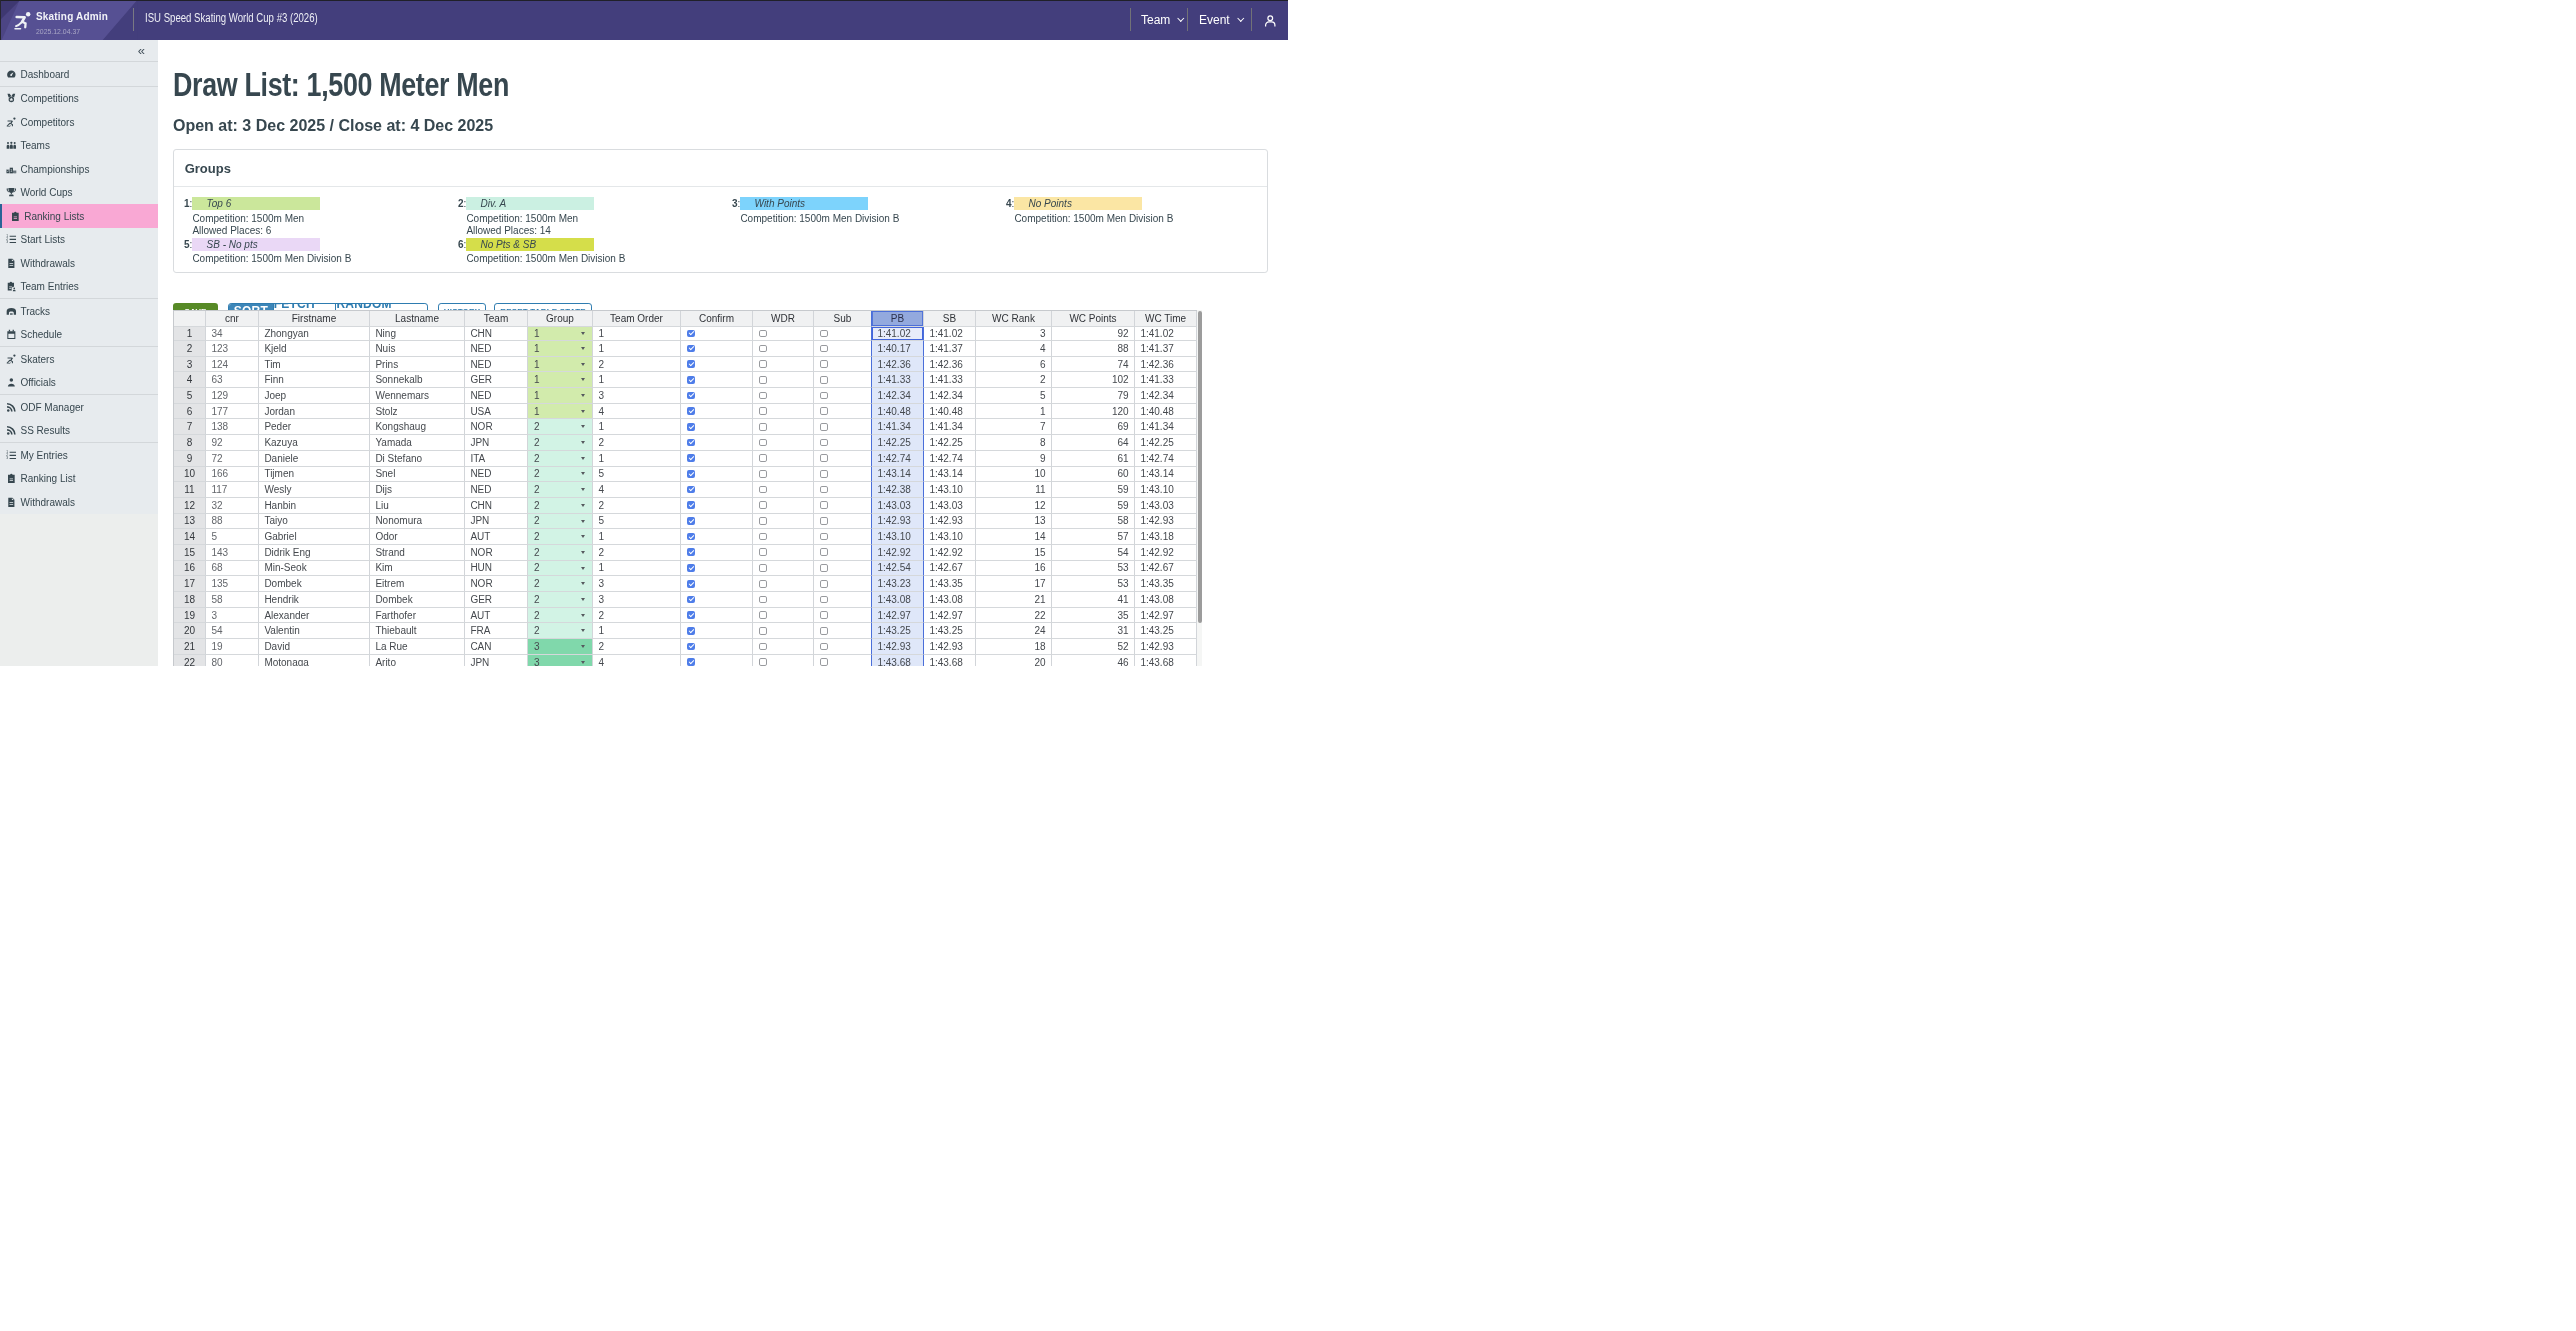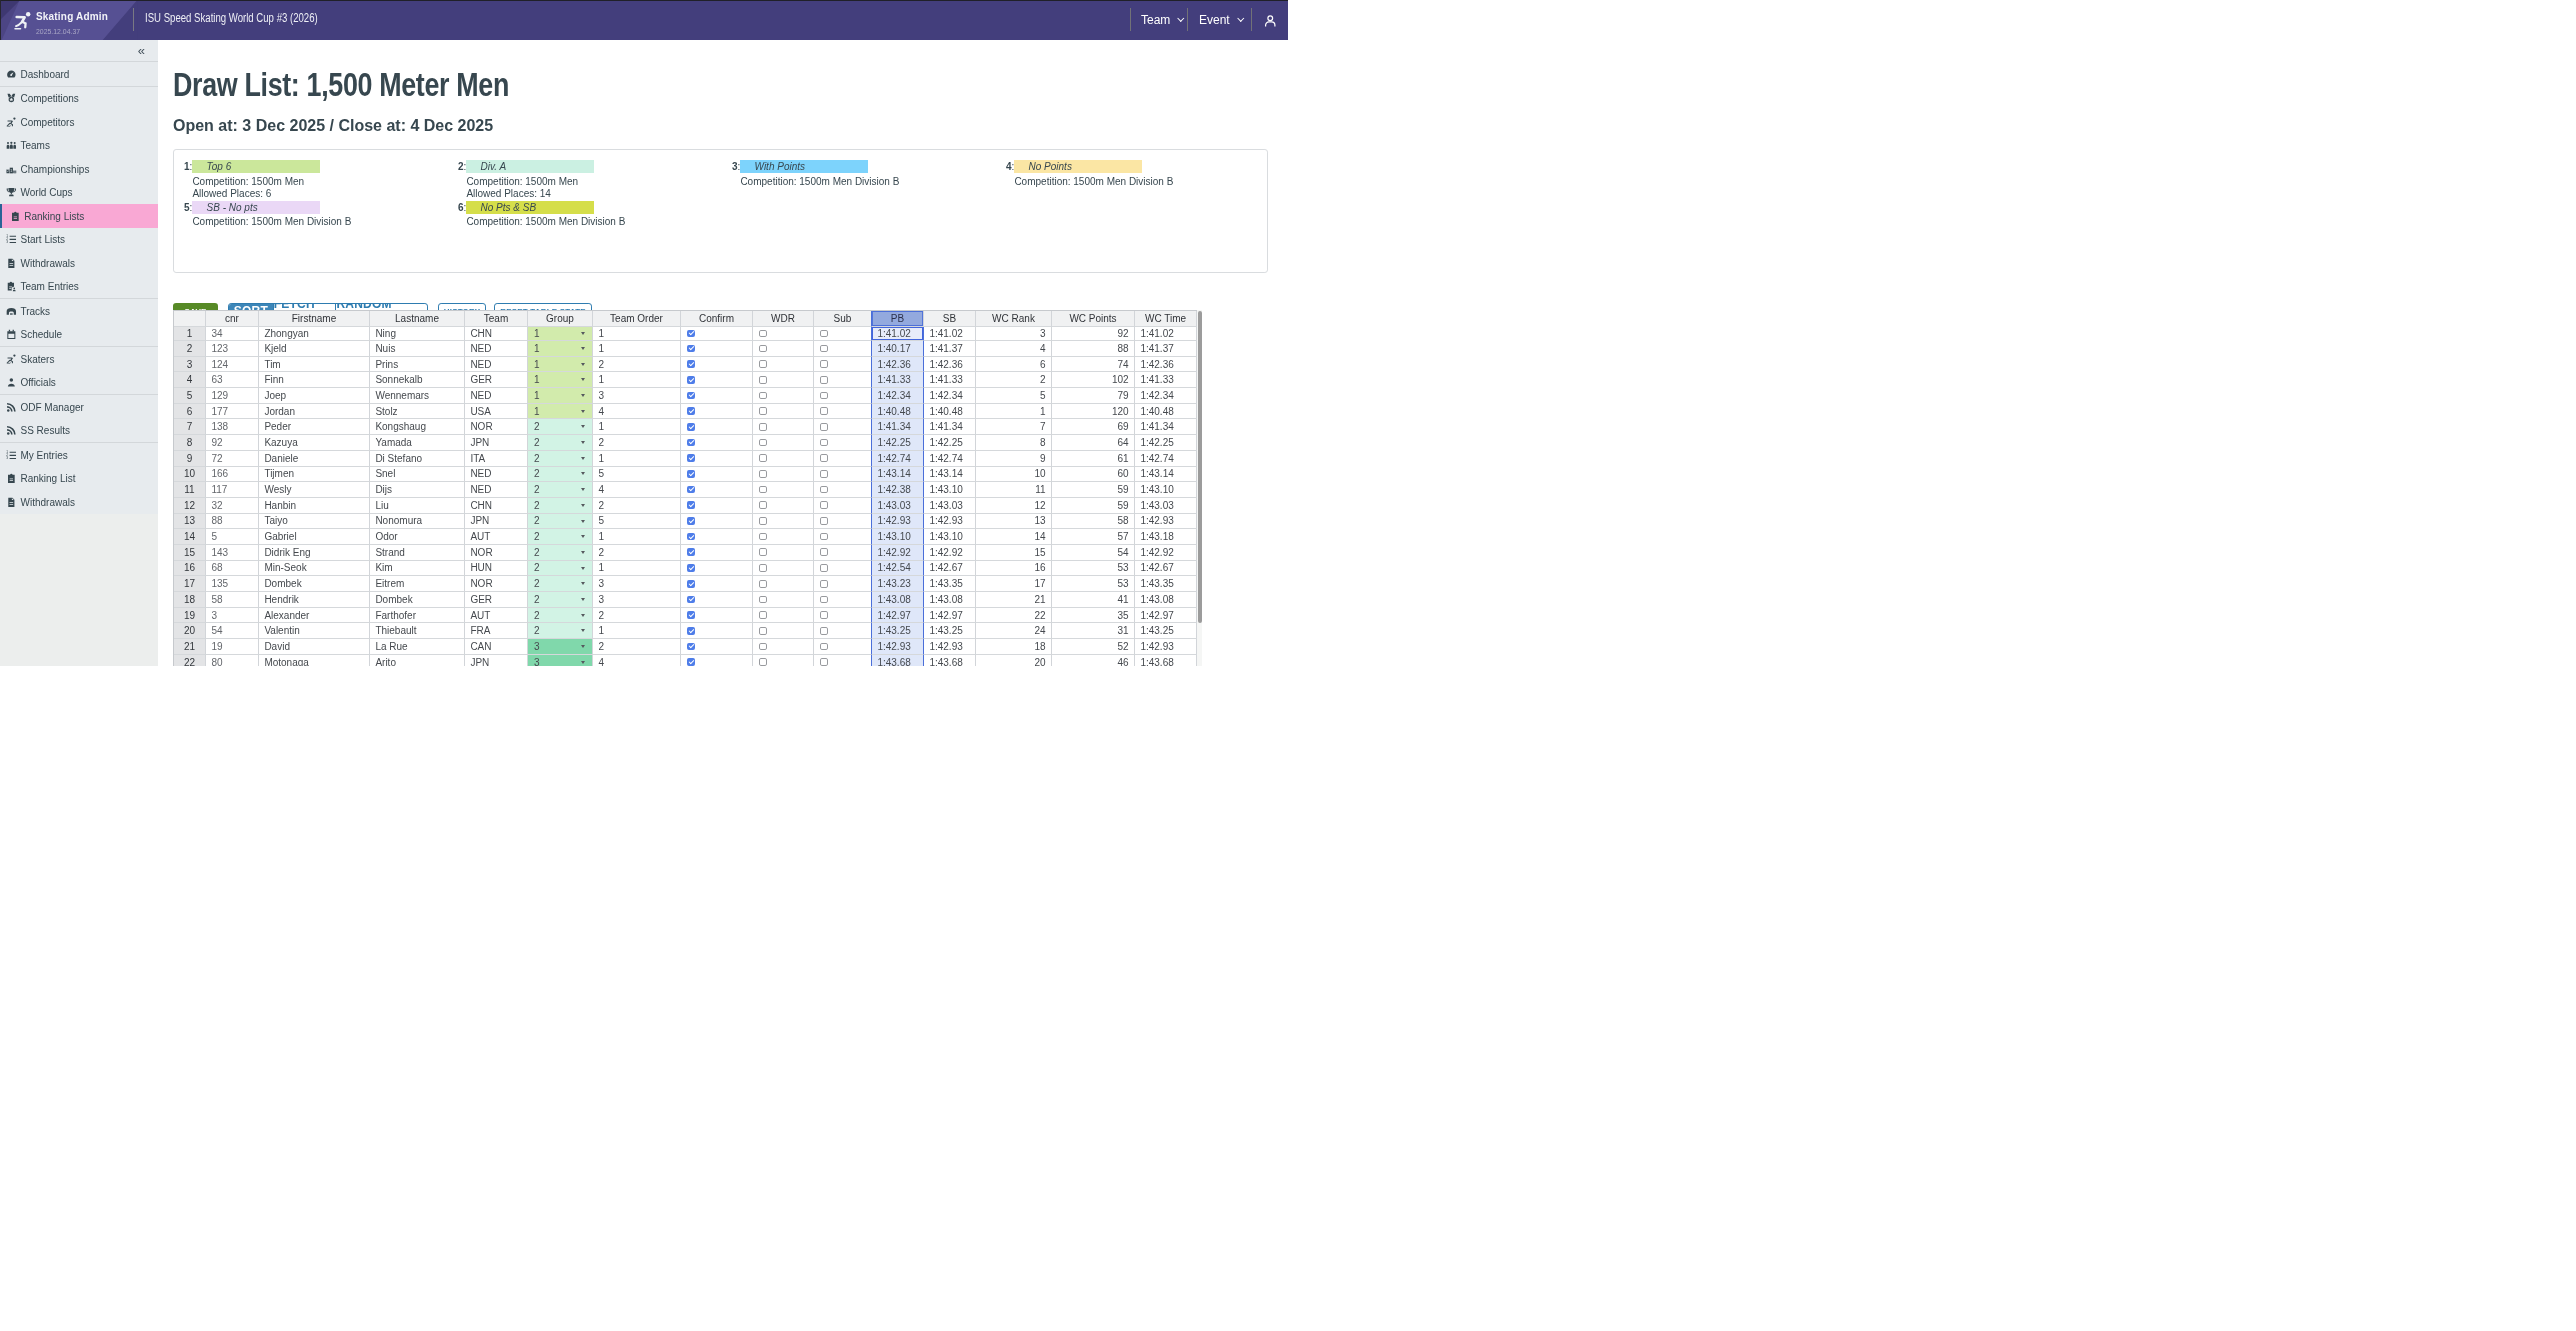--- a/index.html
+++ b/index.html
@@ -205,20 +205,21 @@
         <div class="sbitem"><svg class="ic" viewBox="0 0 16 16">
             <path d="M3.4 1h6.2l3 3v11H3.4zm5.4.9v2.7h2.7zM5.3 8h5.4v1H5.3zm0 2.5h5.4v1H5.3z" fill-rule="evenodd"></path>
           </svg>Withdrawals</div>
       </div>
     </div>
   </div>
 <div class="content">
  <h1>Draw List: 1,500 Meter Men</h1>
  <div class="sub">Open at: 3 Dec 2025 / Close at: 4 Dec 2025</div>
  <div class="card">
+      <div class="cardhead">Groups</div>
       <div class="cardbody">
         <div class="gitem">
           <div class="gl1"><b>1</b>:<span class="hl" style="background:#cbe79b">Top 6</span></div>
           <div class="gsub">Competition: 1500m Men</div>
           <div class="gsub">Allowed Places: 6</div>
         </div>
         <div class="gitem">
           <div class="gl1"><b>2</b>:<span class="hl" style="background:#cbf0e2">Div. A</span></div>
           <div class="gsub">Competition: 1500m Men</div>
           <div class="gsub">Allowed Places: 14</div>

